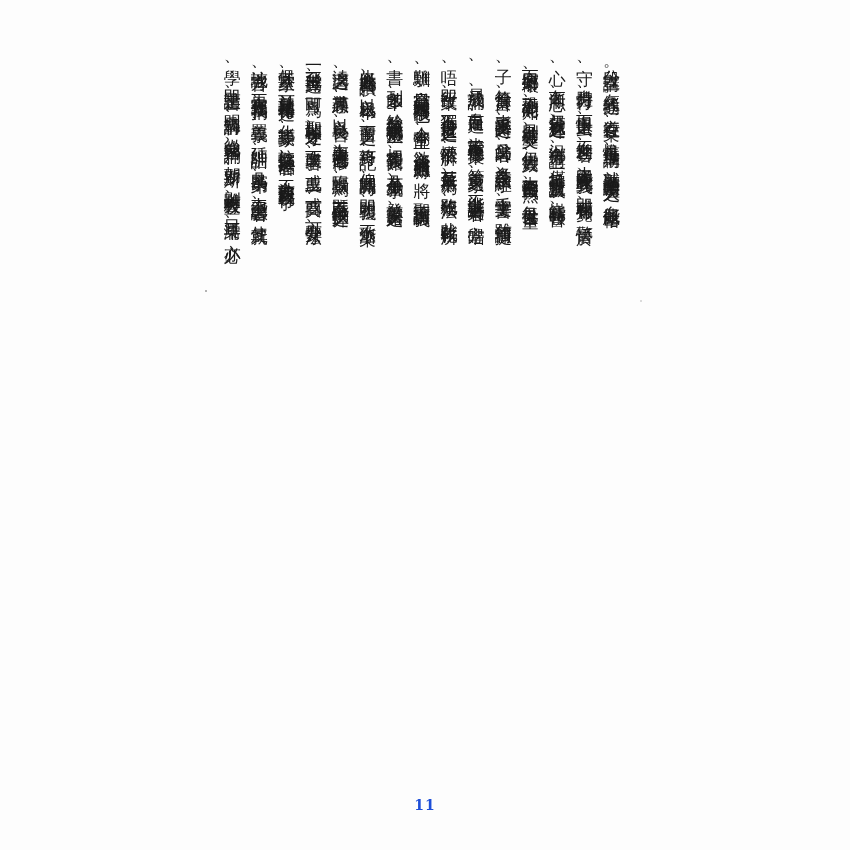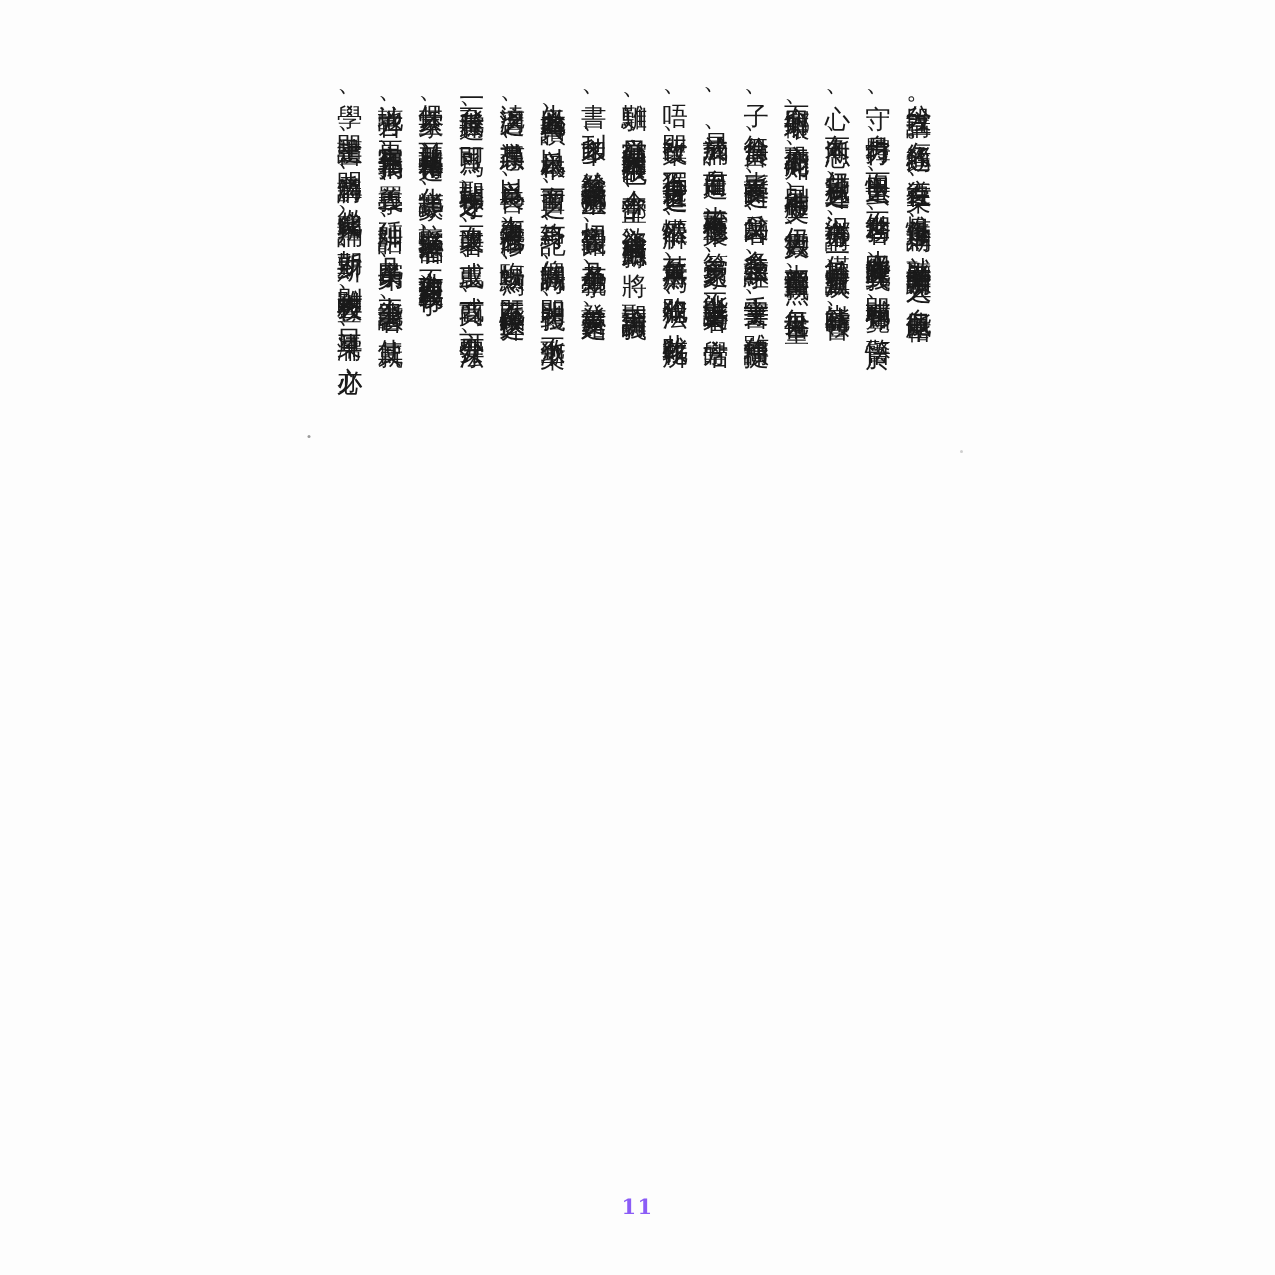--- a/index.html
+++ b/index.html
@@ -38,21 +38,21 @@
     height: 712px;
   }
   .page-number {
     position: absolute;
     left: 0; width: 850px;
     top: 797px;
     text-align: center;
     font-family: "DejaVu Serif", "Liberation Serif", serif;
     font-size: 14px;
     font-weight: bold;
-    color: #8b5cf6;
+    color: #1d4ed8;
     letter-spacing: 1px;
   }
   .speck {
     position: absolute;
     width: 2px; height: 2px;
     border-radius: 1px;
     background: #9a9a9a;
   }
 </style>
 </head>

